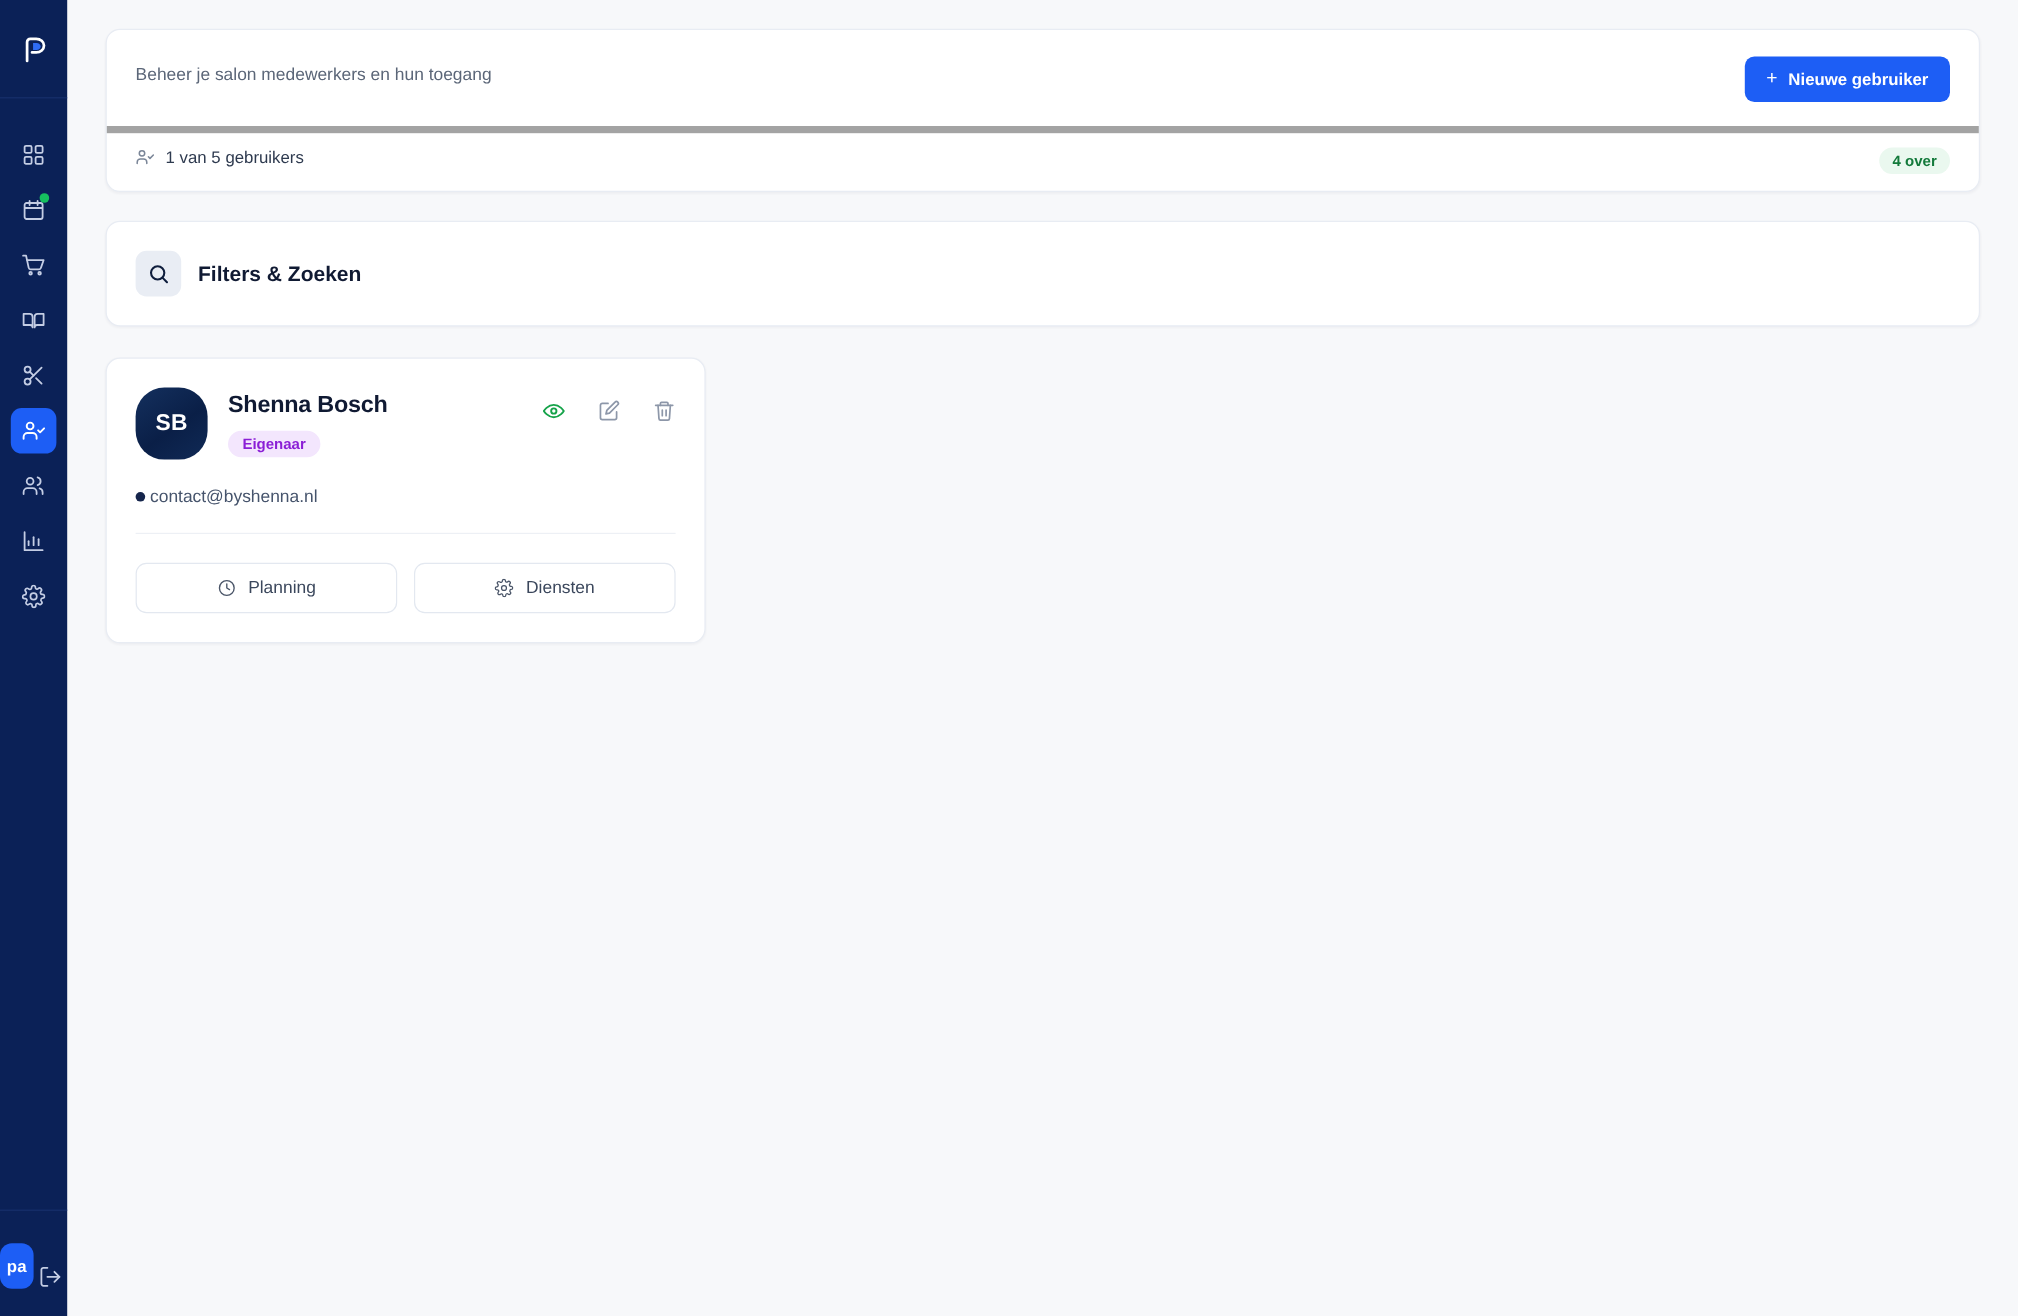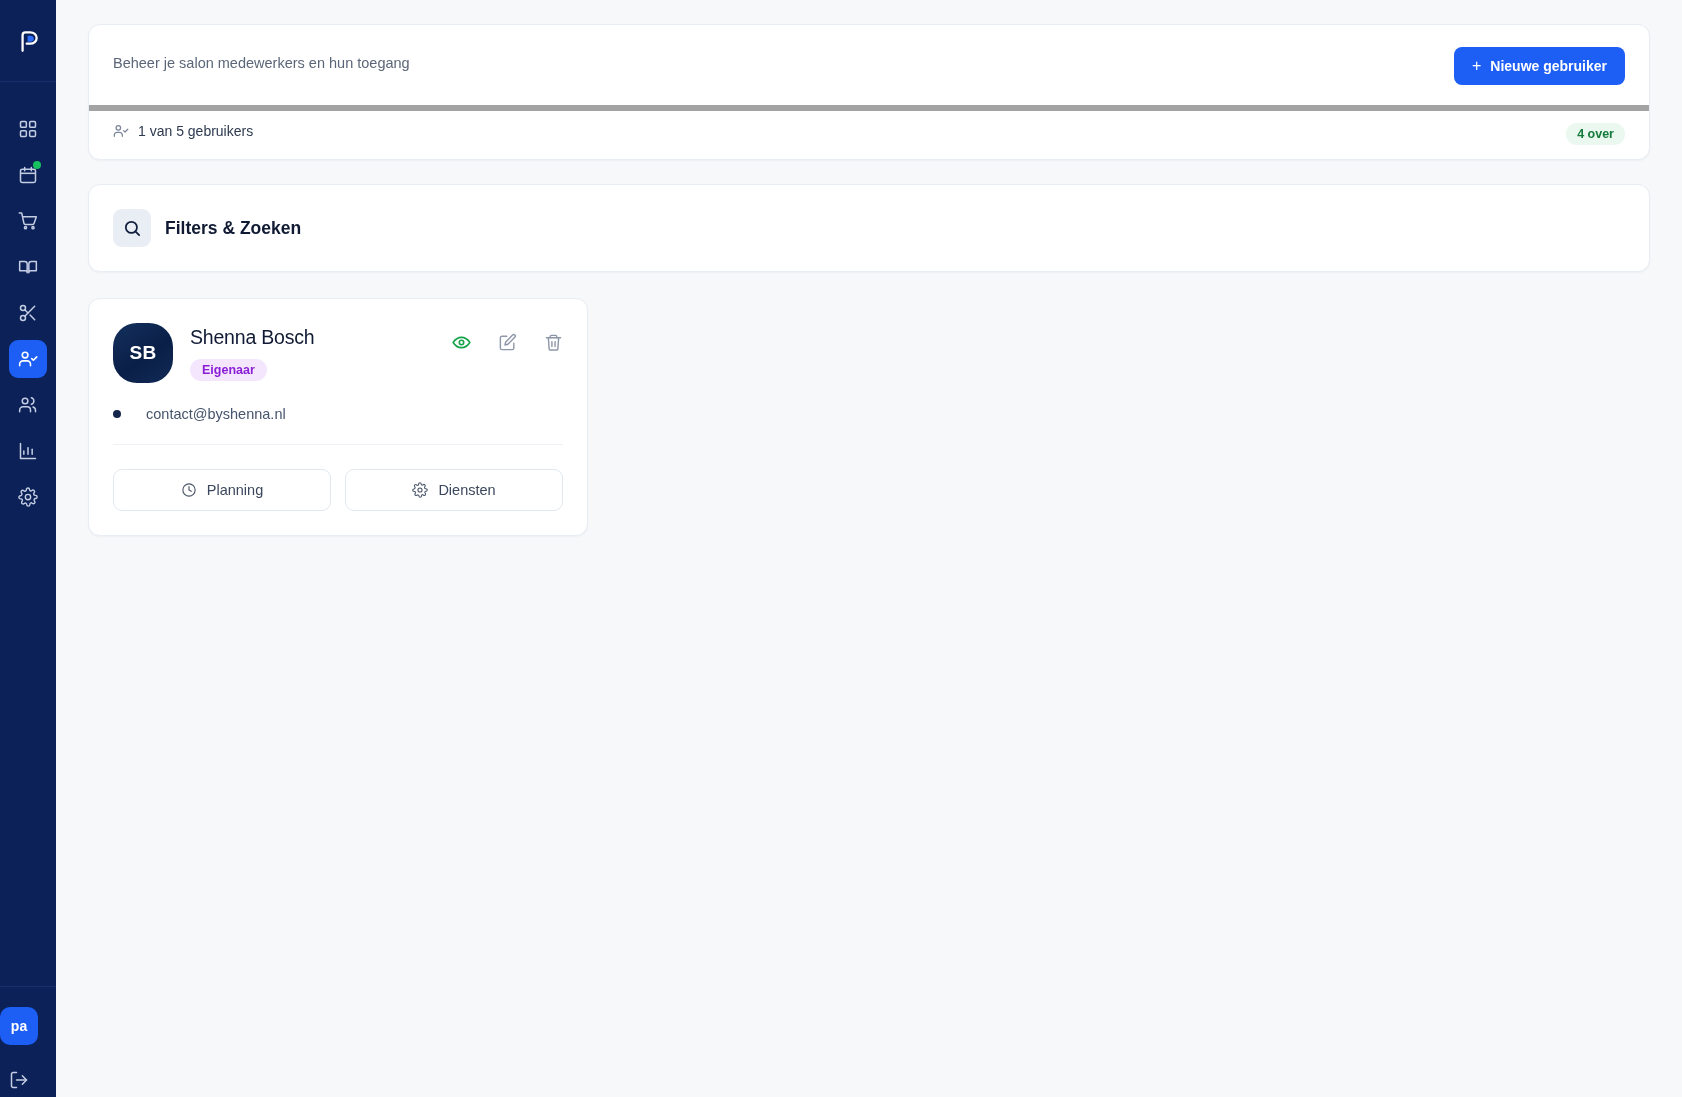--- a/index.html
+++ b/index.html
@@ -60,22 +60,23 @@
     top: 5px; right: 6px;
     width: 8px; height: 8px;
     border-radius: 50%;
     background: #16c05f;
   }
 
   .sidebar-bottom {
     margin-top: auto;
     width: 100%;
     display: flex;
-    flex-direction: column;
-    align-items: flex-start;
+    flex-direction: row;
+    align-items: center;
+    padding-bottom: 16px;
     border-top: 1px solid #17306b;
     padding-top: 20px;
   }
   .user-chip {
     width: 38px; height: 38px;
     border-radius: 10px;
     background: #1d5ef5;
     color: #fff;
     font-size: 14px;
     font-weight: bold;
@@ -241,21 +242,21 @@
     color: #fff;
     font-size: 19px;
     font-weight: bold;
     display: flex; align-items: center; justify-content: center;
     flex: 0 0 60px;
     letter-spacing: .3px;
   }
   .emp-ident { margin-left: 17px; padding-top: 3px; }
   .emp-name {
     font-size: 19.5px;
-    font-weight: normal;
+    font-weight: bold;
     color: #101a33;
     letter-spacing: -.2px;
   }
   .role-badge {
     margin-top: 10px;
     display: inline-block;
     background: #f3e6fd;
     color: #8b1fd6;
     font-size: 12.5px;
     font-weight: bold;
@@ -272,21 +273,21 @@
   .act-btn { cursor: pointer; display: flex; align-items: center; justify-content: center; }
   .act-btn svg { width: 19px; height: 19px; display: block; }
   .act-view { color: #16a34a; }
   .act-edit { color: #8d97a9; }
   .act-delete { color: #8d97a9; }
 
   .emp-contact {
     margin-top: 23px;
     display: flex;
     align-items: center;
-    gap: 25px;
+    gap: 4px;
   }
   .contact-dot {
     width: 8px; height: 8px;
     border-radius: 50%;
     background: #15254c;
     flex: 0 0 8px;
   }
   .contact-text { font-size: 14.5px; color: #46546c; }
 
   .emp-divider {

